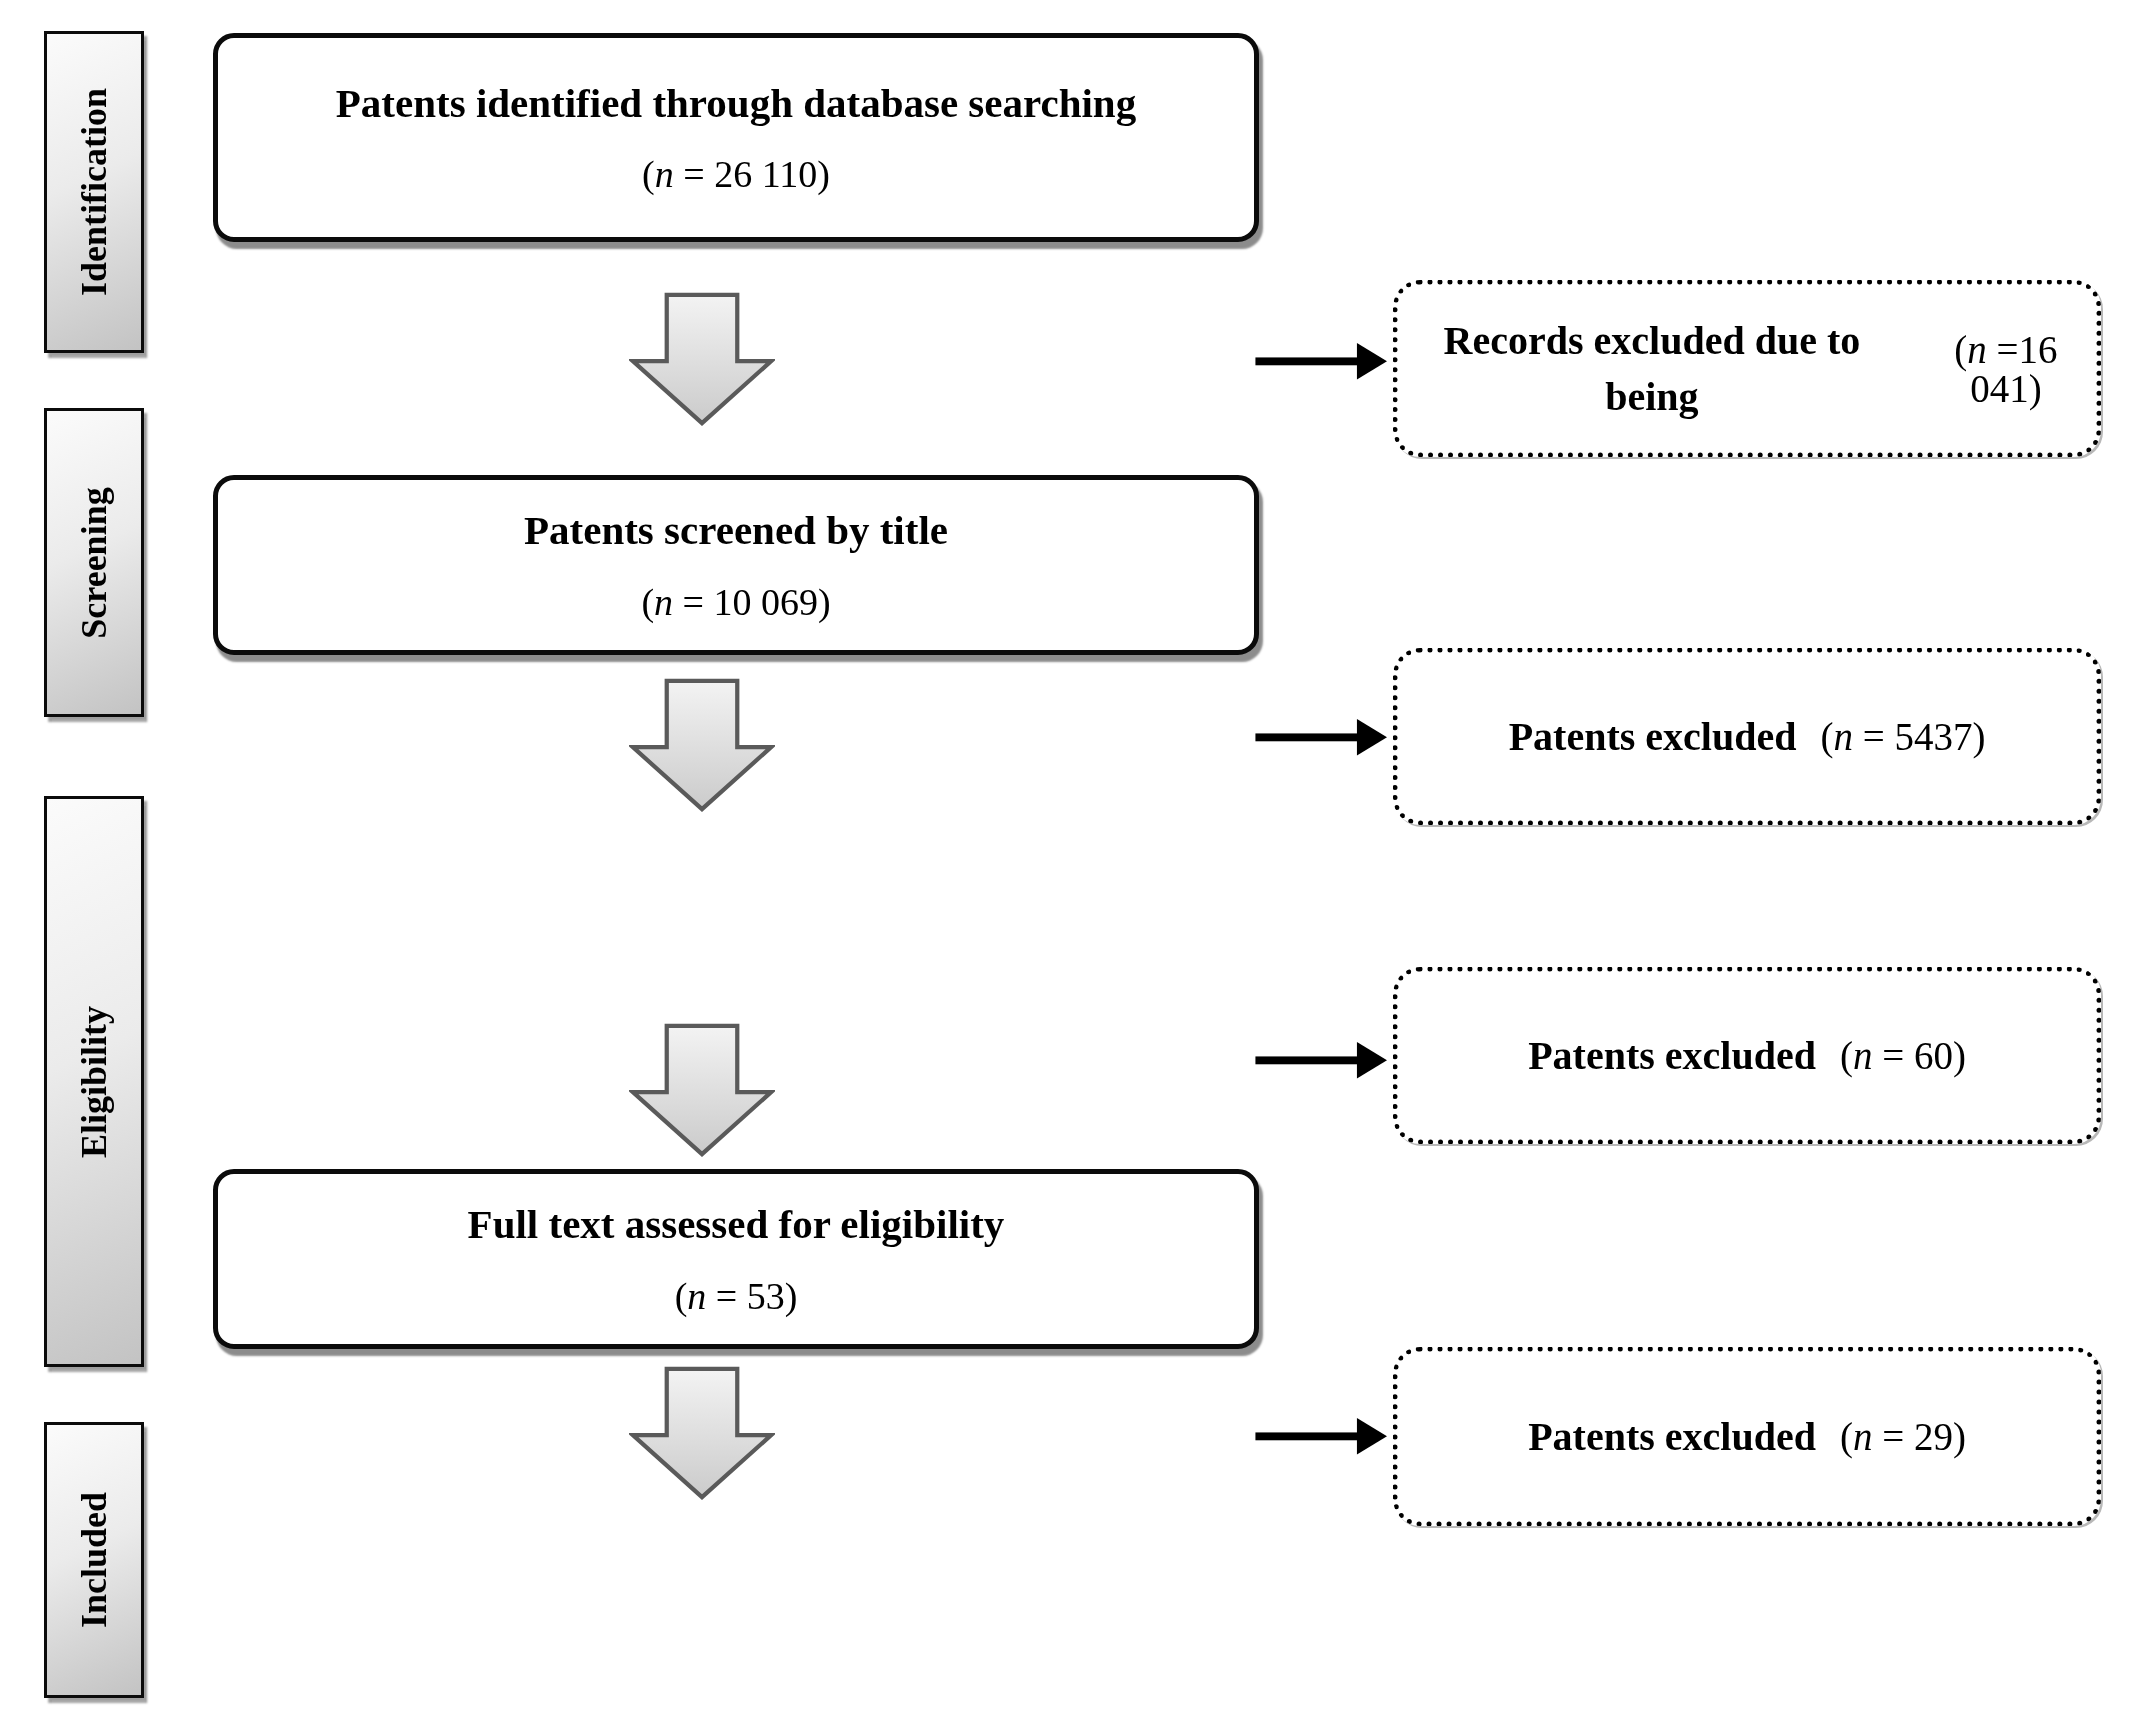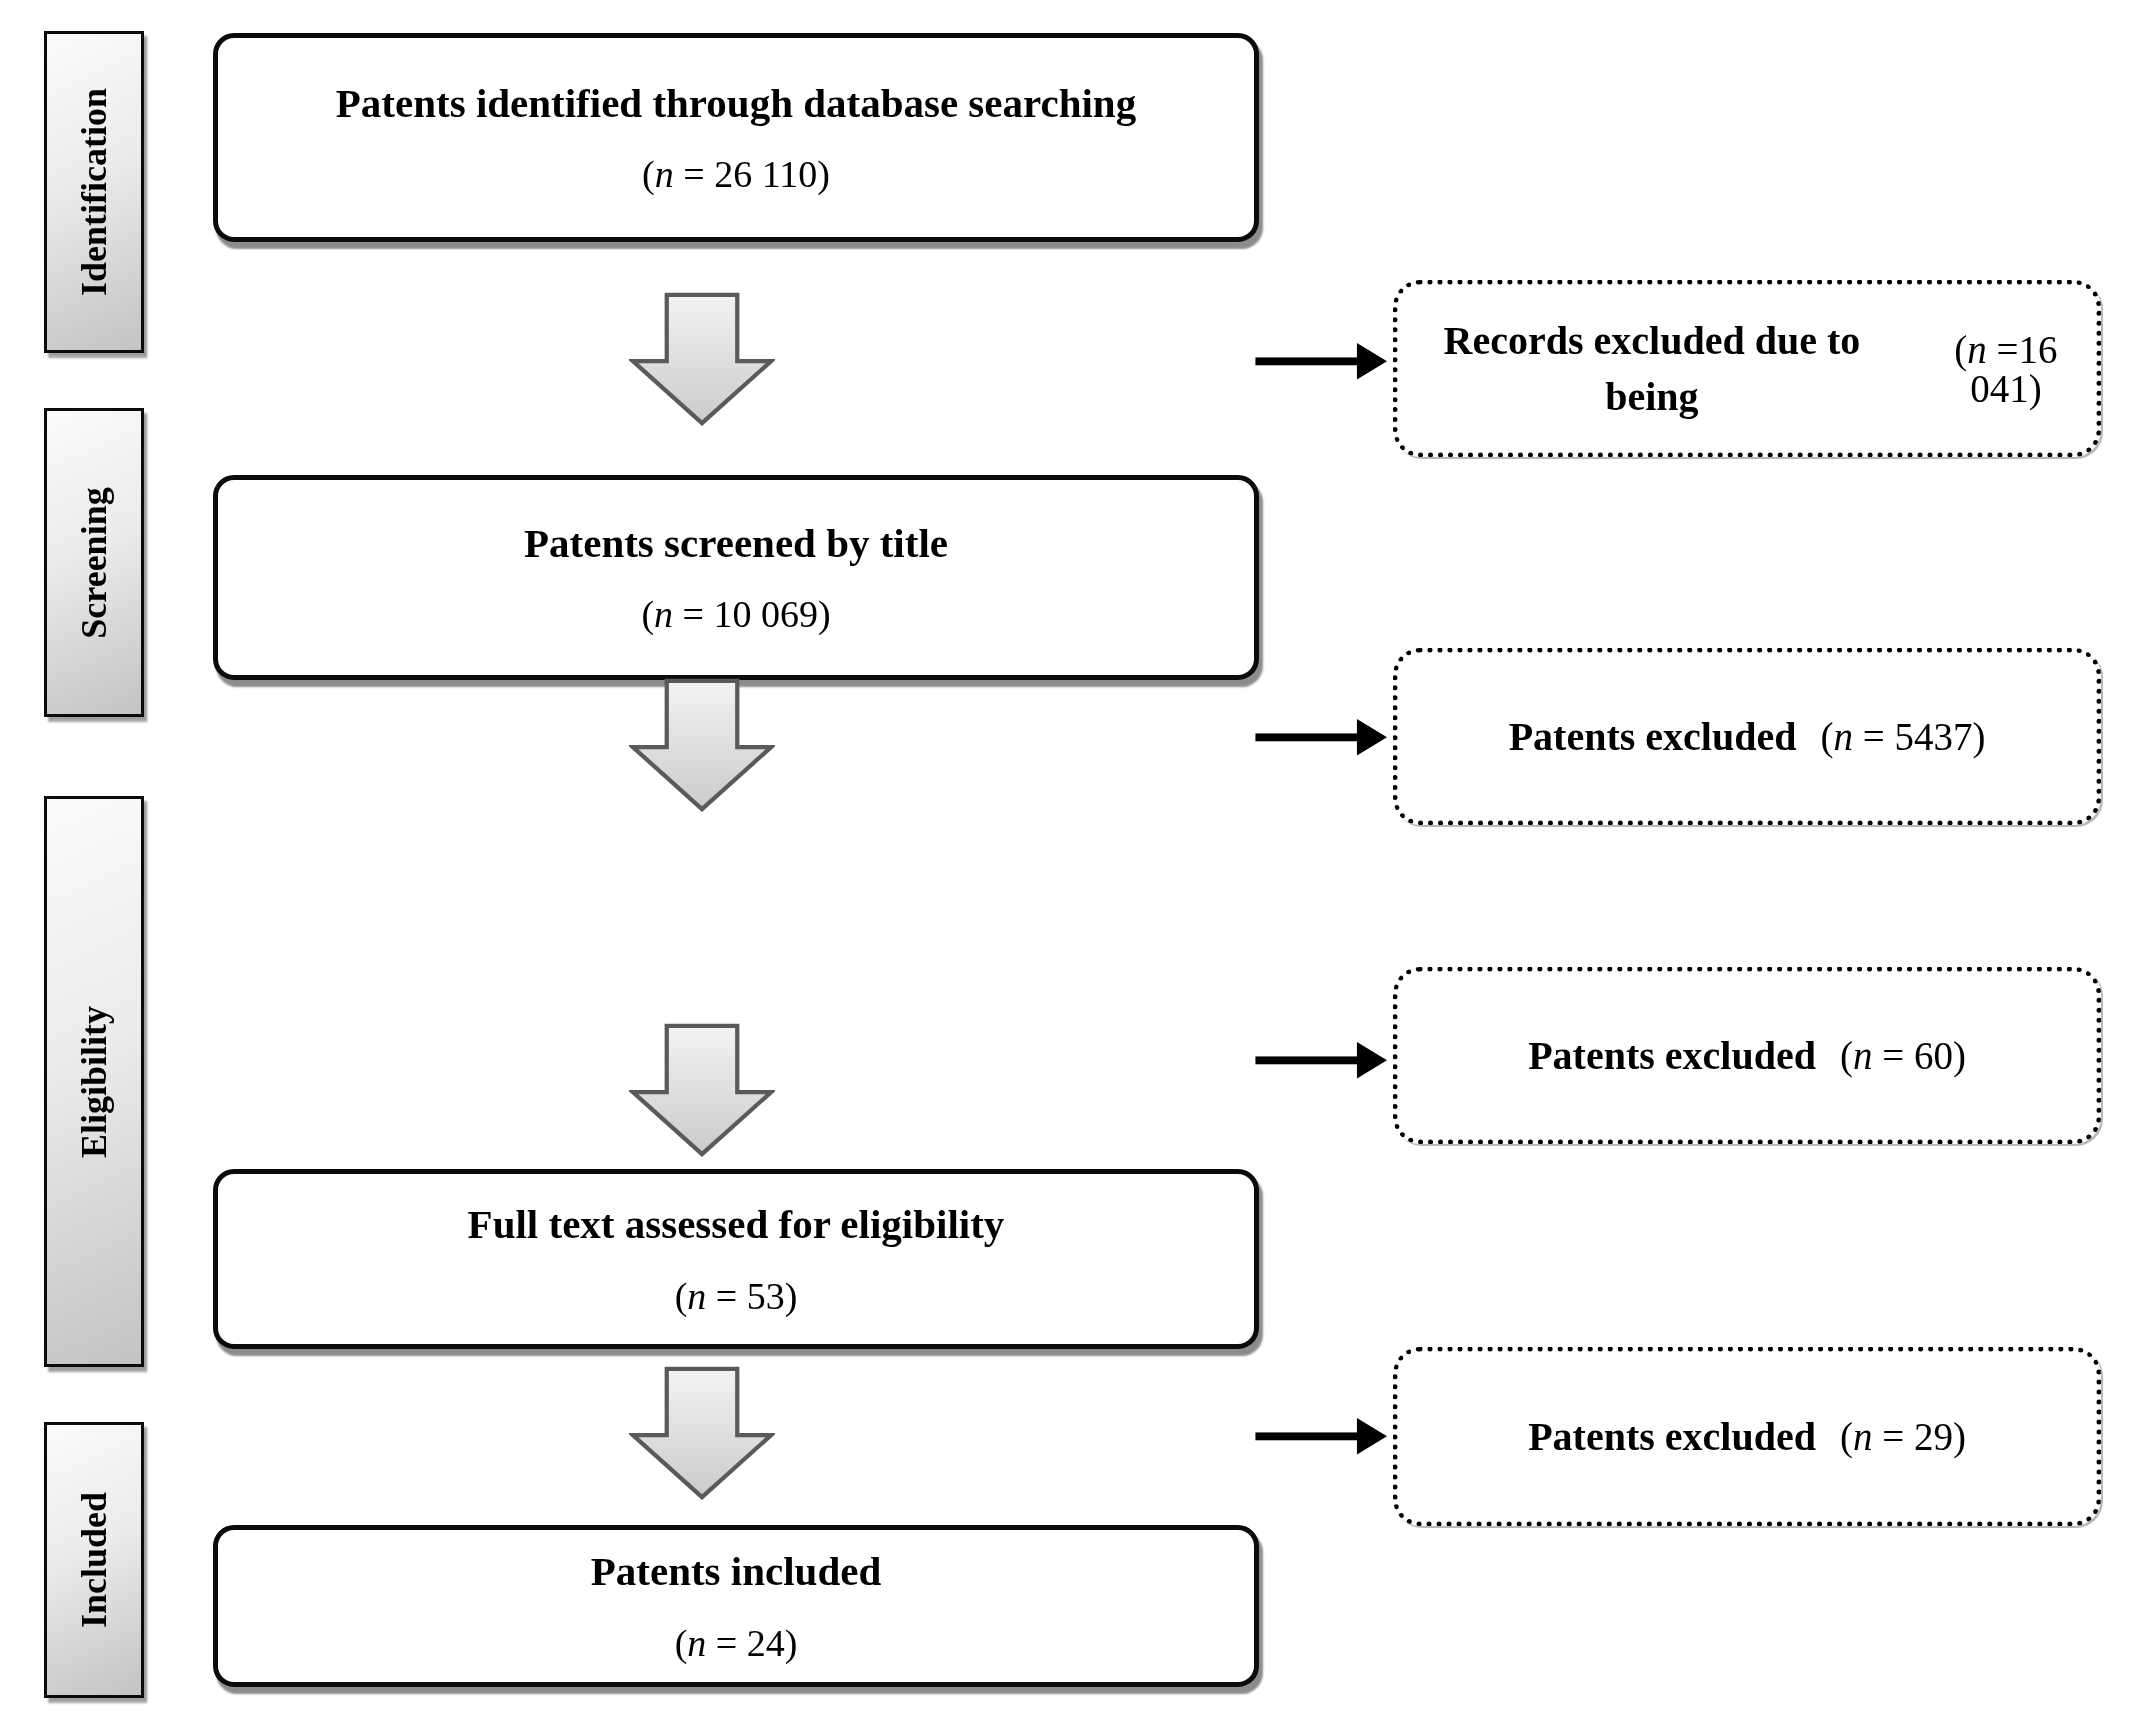--- a/index.html
+++ b/index.html
@@ -94,31 +94,27 @@
     <span class="stage-text">Eligibility</span>
   </div>
   <div class="stage" style="top:1422px;height:270px">
     <span class="stage-text">Included</span>
   </div>
 
   <div class="fbox" style="top:33px;height:209px">
     <div class="box-title">Patents identified through database searching</div>
     <div class="box-count"><span>(</span><i>n</i><span> = 26 110)</span></div>
   </div>
-  <div class="fbox" style="top:475px;height:205px">
+  <div class="fbox" style="top:475px;height:180px">
     <div class="box-title">Patents screened by title</div>
     <div class="box-count"><span>(</span><i>n</i><span> = 10 069)</span></div>
   </div>
   <div class="fbox" style="top:1169px;height:180px">
     <div class="box-title">Full text assessed for eligibility</div>
     <div class="box-count"><span>(</span><i>n</i><span> = 53)</span></div>
-  </div>
-  <div class="fbox" style="top:1525px;height:162px">
-    <div class="box-title">Patents included</div>
-    <div class="box-count"><span>(</span><i>n</i><span> = 24)</span></div>
   </div>
 
   <svg class="darrow" style="top:292px" viewBox="0 0 204 190">
     <defs>
         <linearGradient id="ag1" x1="0" y1="0" x2="0" y2="1">
           <stop offset="0" stop-color="#f3f3f3"></stop>
           <stop offset="1" stop-color="#cbcbcb"></stop>
         </linearGradient>
       </defs>
     <polygon points="52,4 152,4 152,98 200,98 102,186 4,98 52,98" fill="url(#ag1)" stroke="#5a5a5a" stroke-width="6" stroke-linejoin="miter"></polygon>

